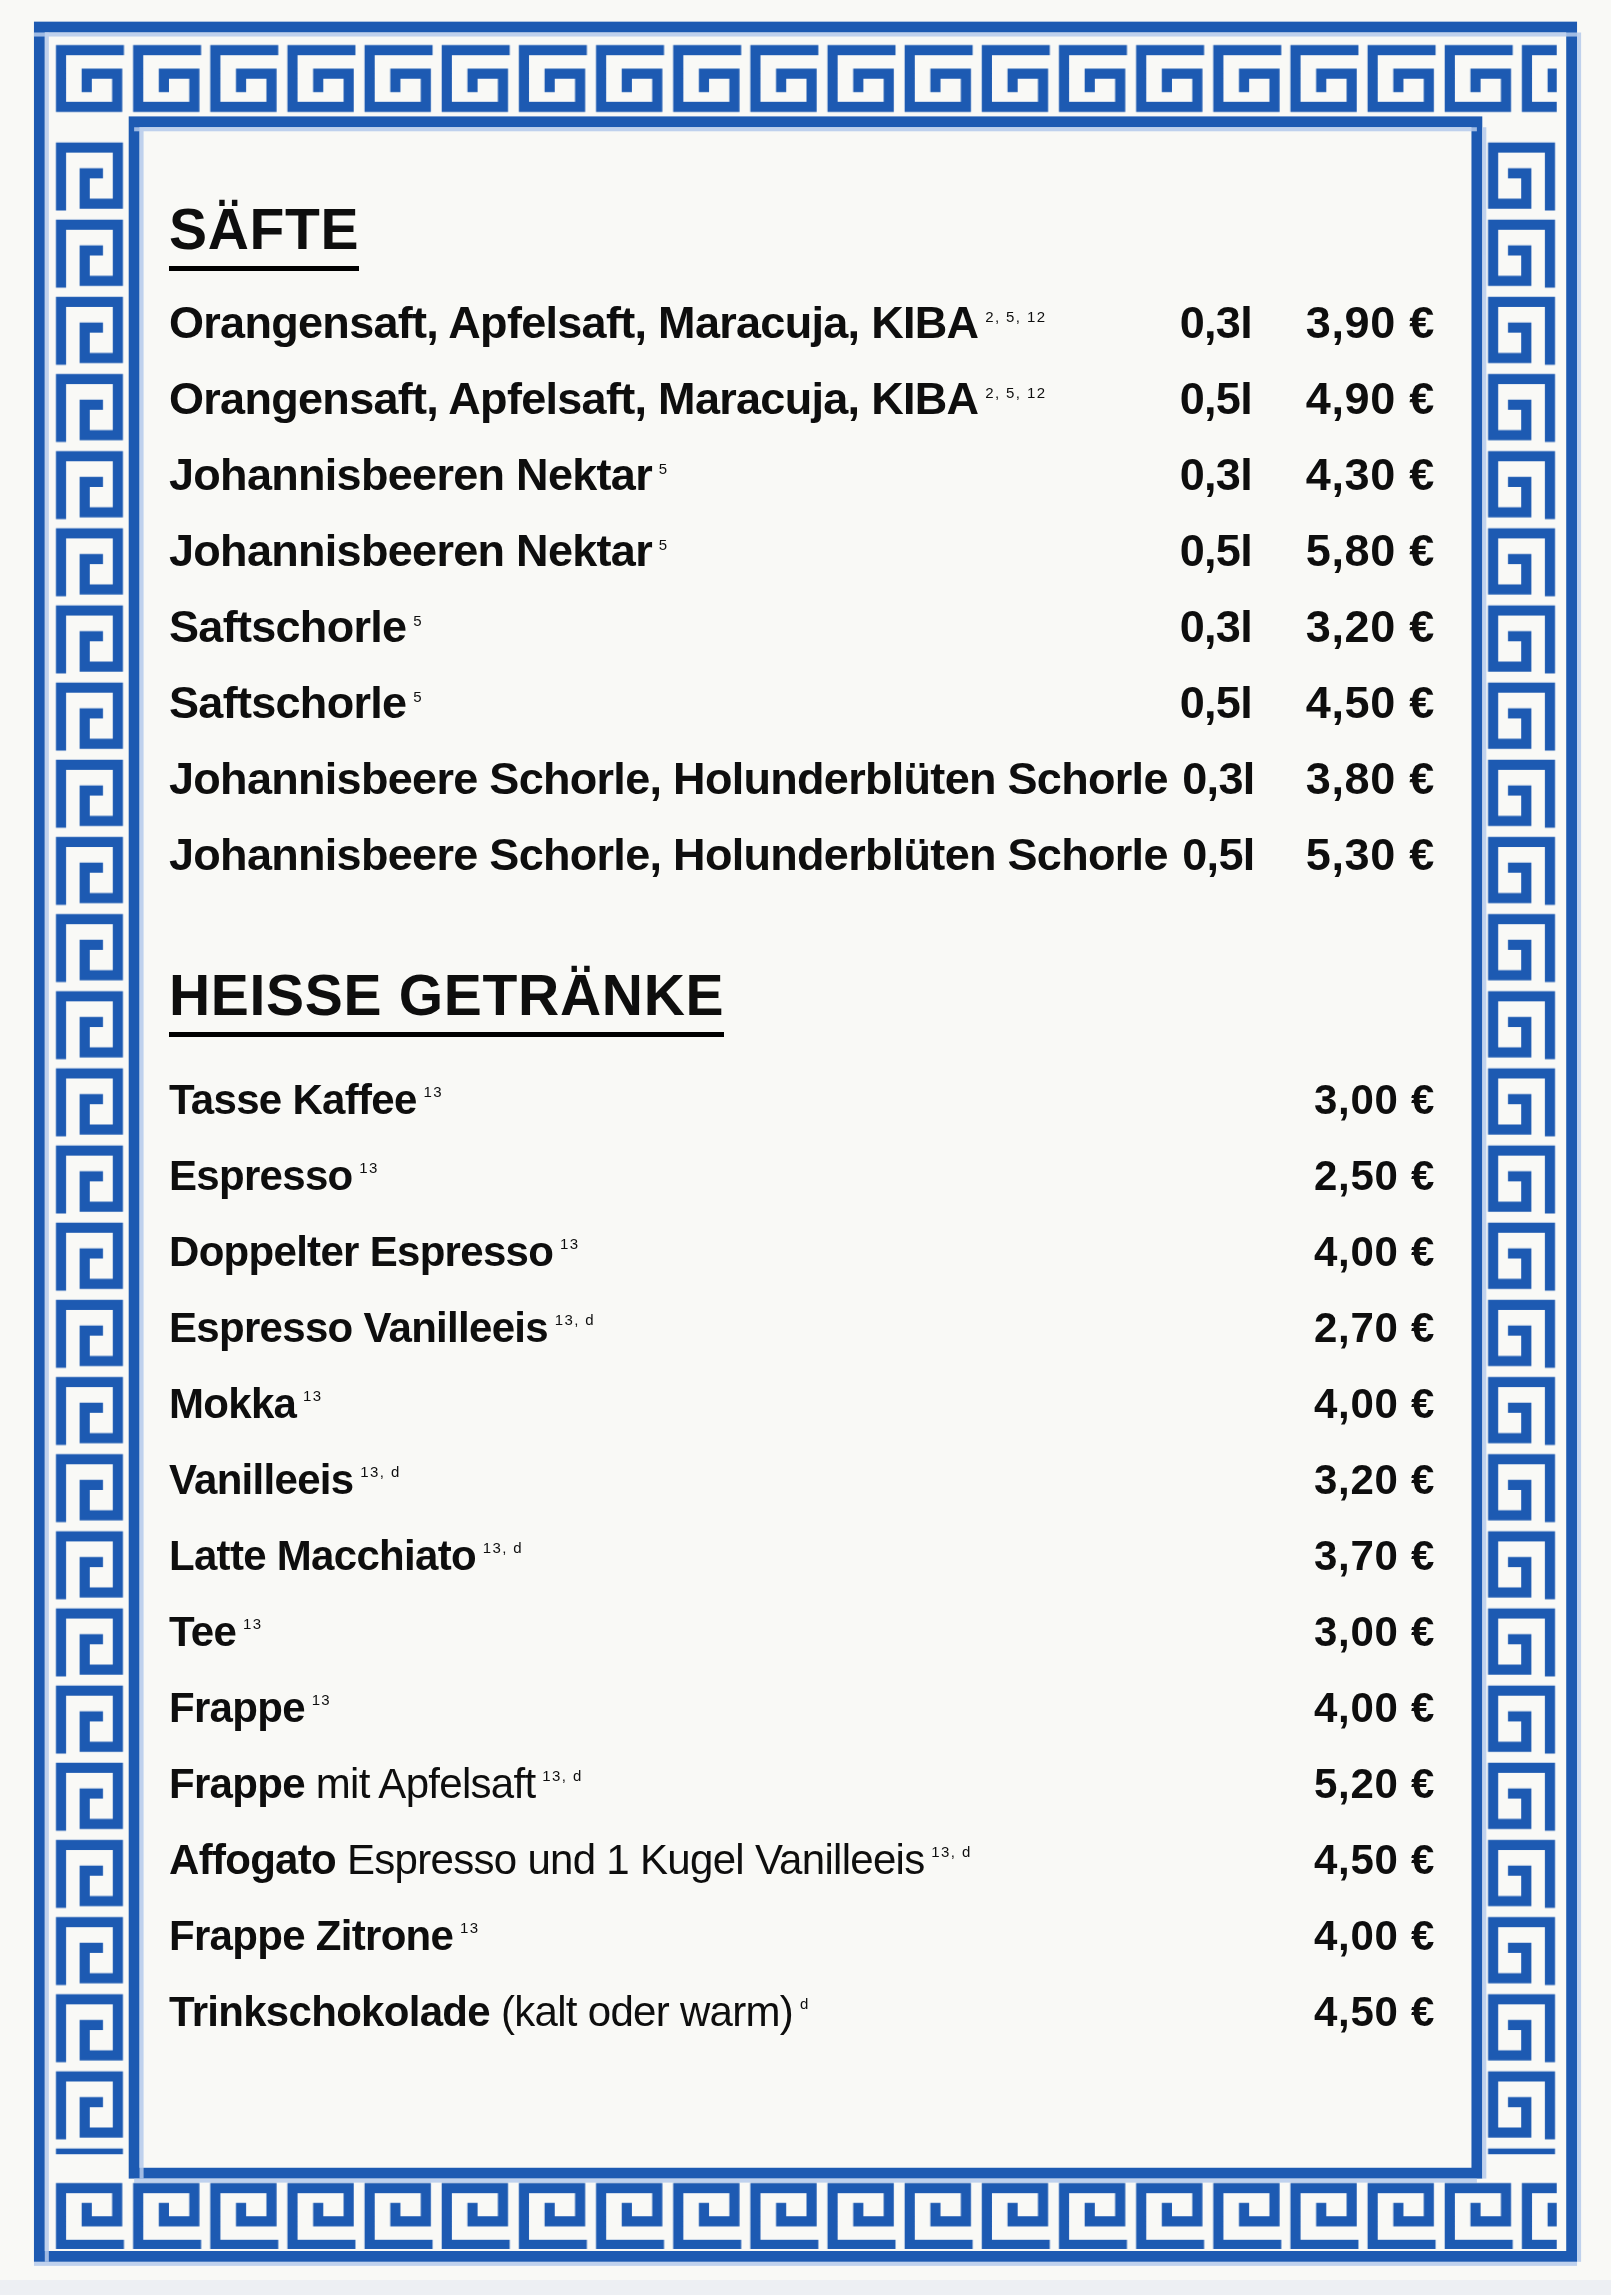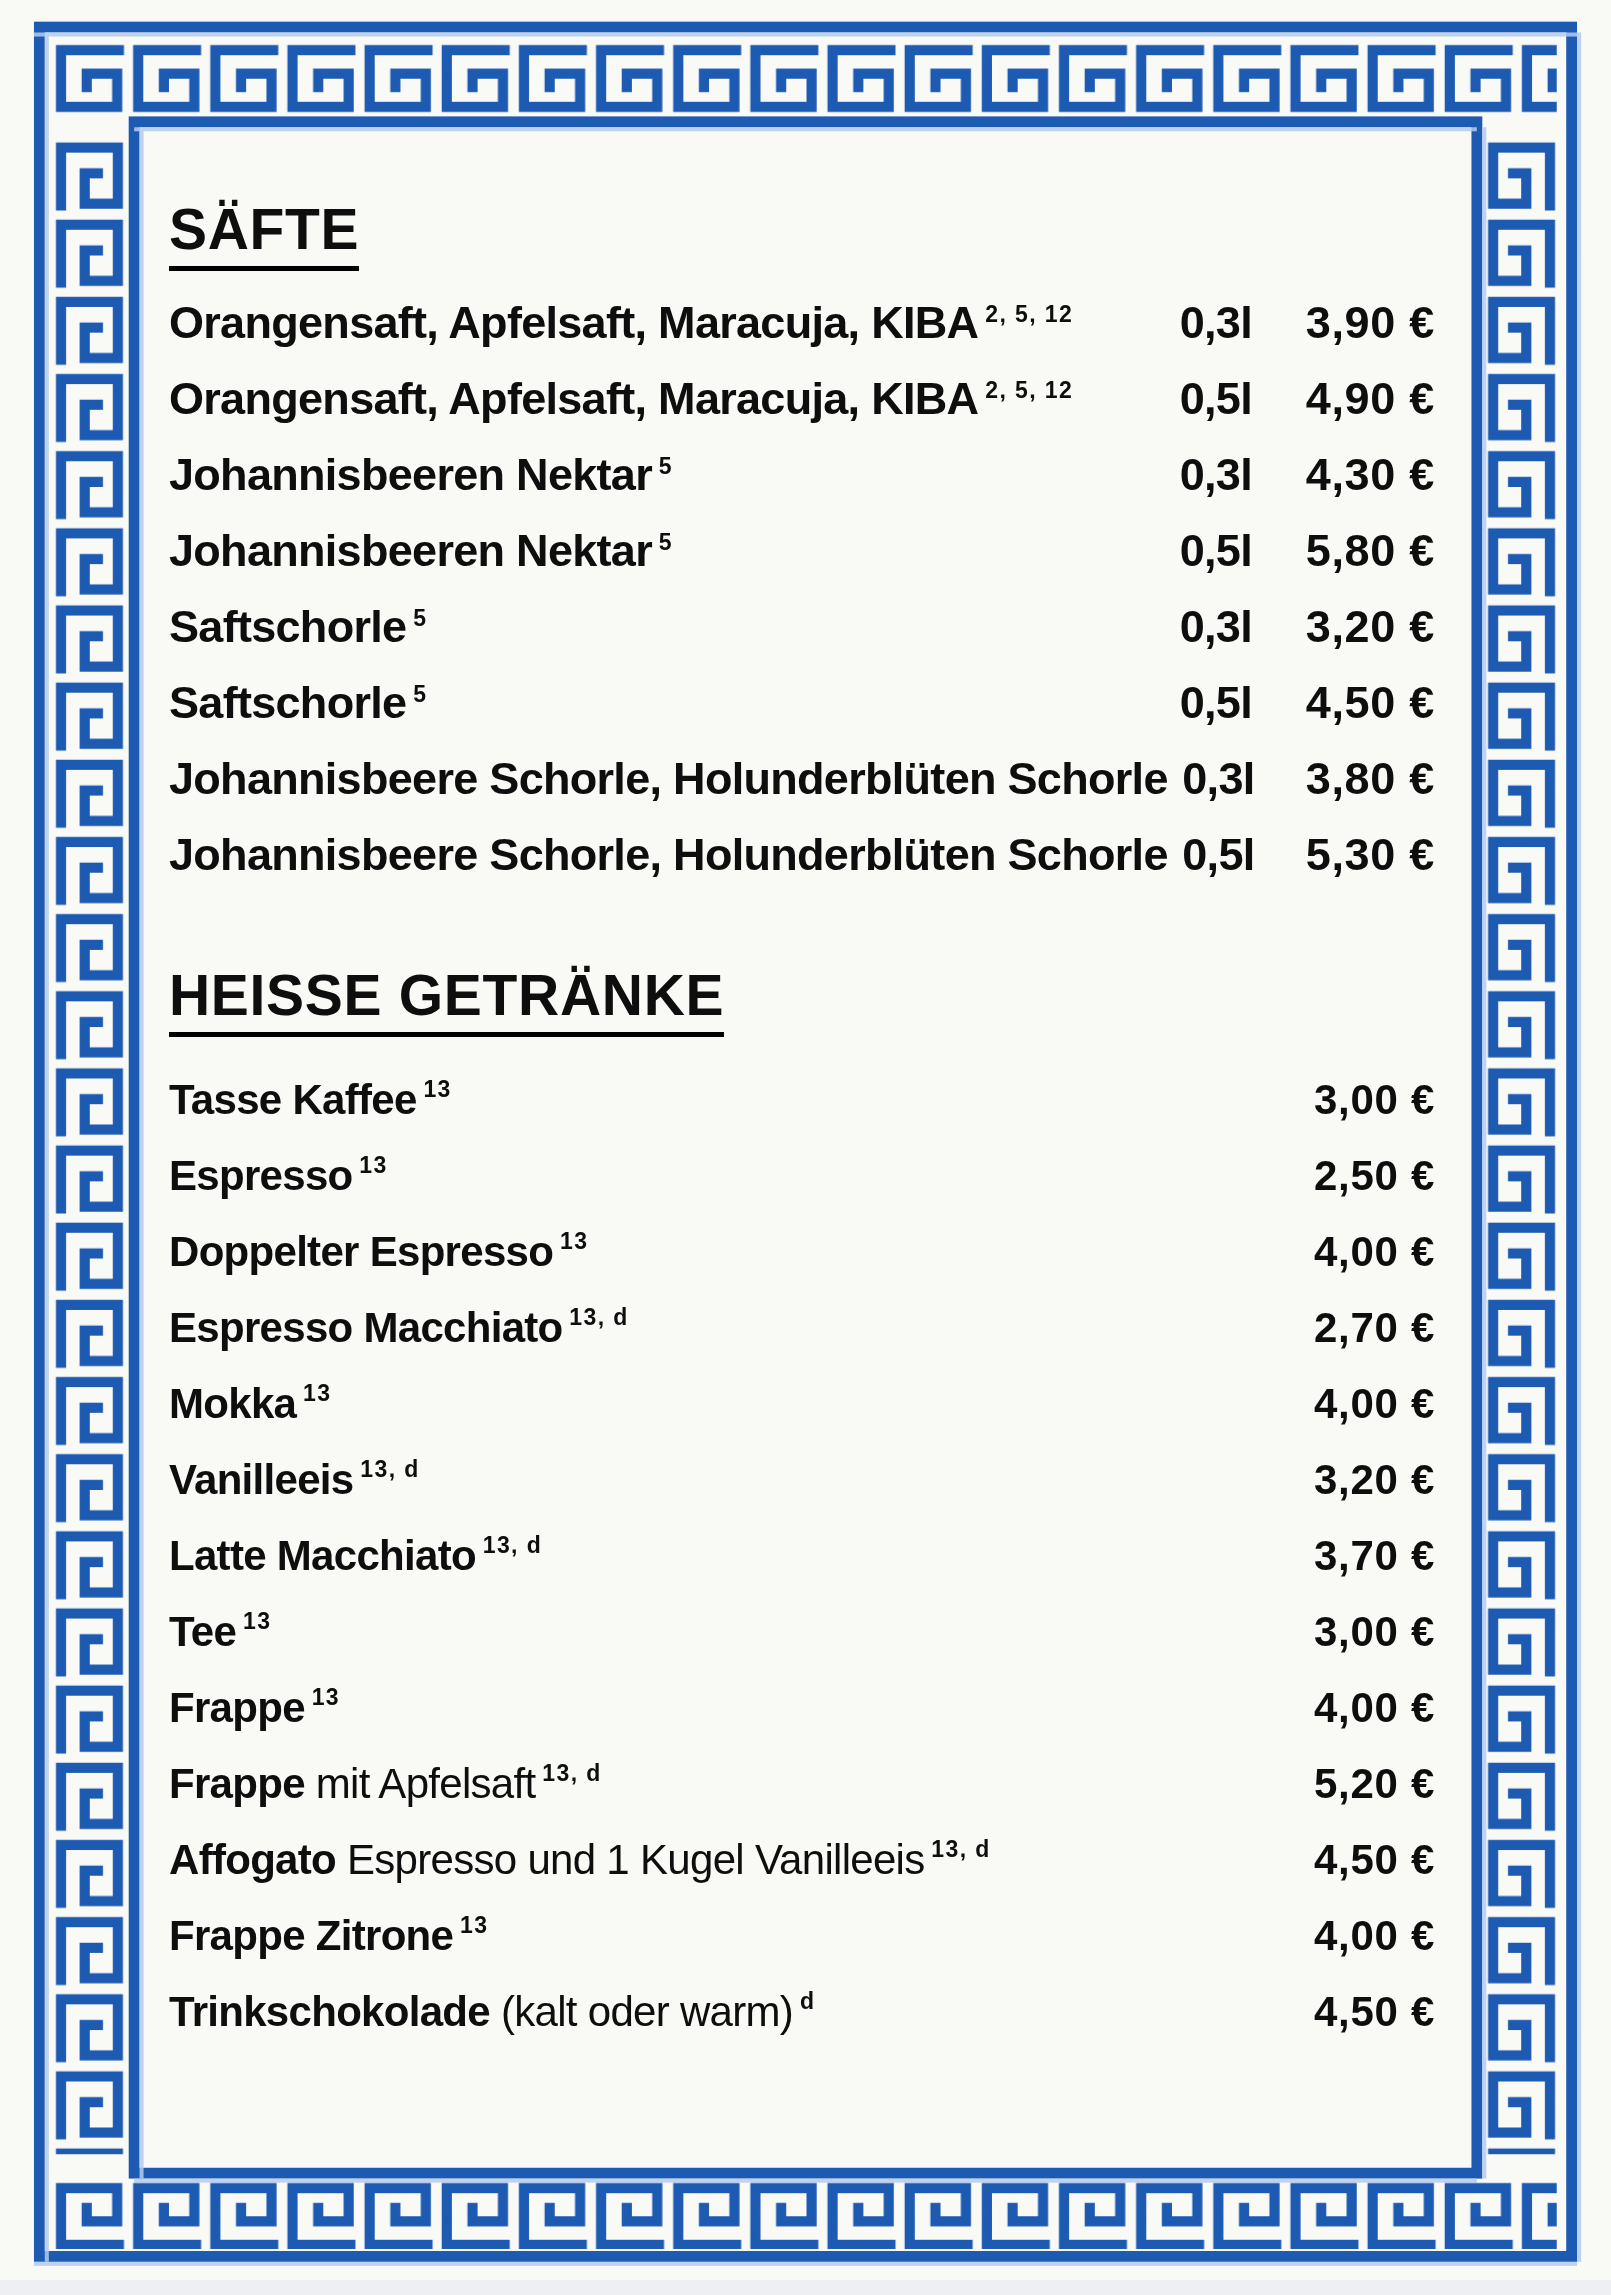--- a/index.html
+++ b/index.html
@@ -25,21 +25,21 @@
   .rows.juice{margin-top:14.2px;}
   .rows.hot{margin-top:24.4px;}
   .section.hot-section{margin-top:72px;}
 
   .row{display:flex;align-items:center;height:76px;}
   .cell{white-space:nowrap;}
   .name-cell{flex:1 1 auto;min-width:0;}
   .nm{font-weight:700;}
   .desc{font-weight:400;}
   .sup{
-    font-weight:700;font-size:23px;
+    font-weight:400;font-size:15px;
     position:relative;top:-16.2px;margin-left:6.8px;letter-spacing:1.4px;
   }
   .sup:empty{display:none;}
   .size{width:102px;text-align:right;font-weight:700;}
   .price{width:183px;text-align:right;font-weight:700;letter-spacing:0.7px;}
 
   .juice .row{font-size:45px;letter-spacing:-0.7px;}
   .hot .row{font-size:42px;letter-spacing:-0.7px;}
 </style>
 </head>
@@ -156,21 +156,21 @@
           <div class="cell price">2,50 €</div>
         </div>
 
         <div class="row">
           <div class="cell name-cell"><span class="nm">Doppelter Espresso</span><span class="desc"></span><span class="sup">13</span></div>
           <div class="cell size"></div>
           <div class="cell price">4,00 €</div>
         </div>
 
         <div class="row">
-          <div class="cell name-cell"><span class="nm">Espresso Macchiato</span><span class="desc"></span><span class="sup">13, d</span></div>
+          <div class="cell name-cell"><span class="nm">Espresso Vanilleeis</span><span class="desc"></span><span class="sup">13, d</span></div>
           <div class="cell size"></div>
           <div class="cell price">2,70 €</div>
         </div>
 
         <div class="row">
           <div class="cell name-cell"><span class="nm">Mokka</span><span class="desc"></span><span class="sup">13</span></div>
           <div class="cell size"></div>
           <div class="cell price">4,00 €</div>
         </div>
 

